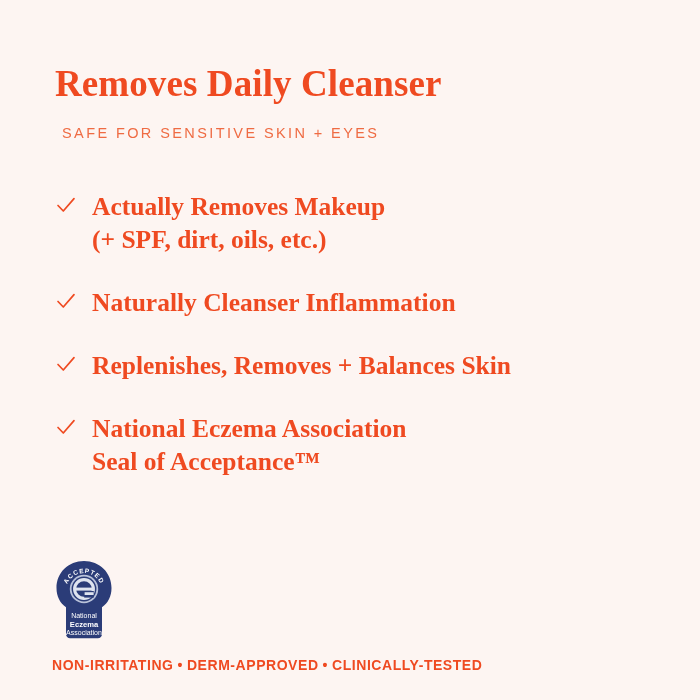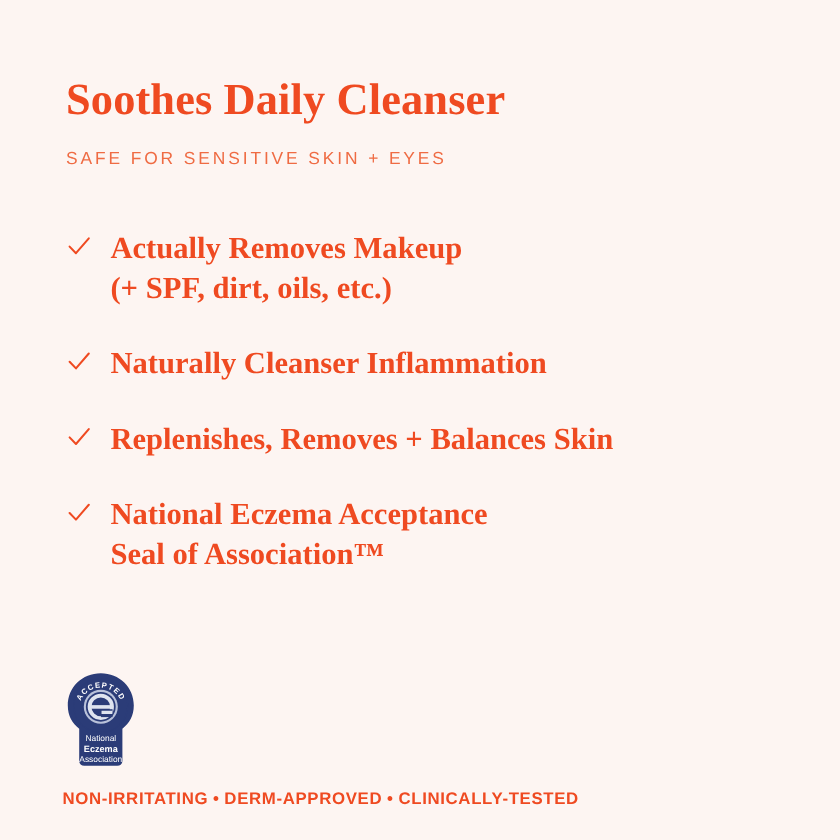--- a/index.html
+++ b/index.html
@@ -43,21 +43,21 @@
     white-space: nowrap;
   }
 
   .product-subtitle {
     font-family: "Liberation Sans", sans-serif;
     font-weight: 400;
     font-size: 14.5px;
     line-height: 20px;
     letter-spacing: 2.4px;
     color: #ef6b43;
-    margin: 0;
+    margin: 7px;
     margin-top: 17px;
     white-space: nowrap;
   }
 
   
   .benefits {
     position: absolute;
     left: 55px;
     top: 190px;
     width: 620px;
@@ -130,21 +130,21 @@
   .footer-claims .sep {
     padding: 0 4px;
   }
 </style>
 </head>
 <body>
 
 <div class="card">
 
   <div class="heading-block">
-    <h1 class="product-title">Soothes Daily Cleanser</h1>
+    <h1 class="product-title">Removes Daily Cleanser</h1>
     <p class="product-subtitle">SAFE FOR SENSITIVE SKIN + EYES</p>
   </div>
 
   <ul class="benefits">
 
     <li class="benefit-item">
       <span class="check-icon">
         <svg viewBox="0 0 22 22" aria-hidden="true">
           <path d="M3 11.5 L8.3 17 L19 4.6" fill="none" stroke="currentColor" stroke-width="1.7" stroke-linecap="round" stroke-linejoin="round"></path>
         </svg>
@@ -170,22 +170,22 @@
       </span>
       <span class="benefit-text">Replenishes, Removes + Balances Skin</span>
     </li>
 
     <li class="benefit-item">
       <span class="check-icon">
         <svg viewBox="0 0 22 22" aria-hidden="true">
           <path d="M3 11.5 L8.3 17 L19 4.6" fill="none" stroke="currentColor" stroke-width="1.7" stroke-linecap="round" stroke-linejoin="round"></path>
         </svg>
       </span>
-      <span class="benefit-text">National Eczema Acceptance</span>
-      <span class="benefit-text">Seal of Association™</span>
+      <span class="benefit-text">National Eczema Association</span>
+      <span class="benefit-text">Seal of Acceptance™</span>
     </li>
 
   </ul>
 
   <div class="nea-seal">
     <svg viewBox="0 0 58 80" aria-hidden="true">
       <defs>
         <path id="arcpath" d="M 11 31 A 18 18 0 0 1 47 31" fill="none"></path>
       </defs>
 

